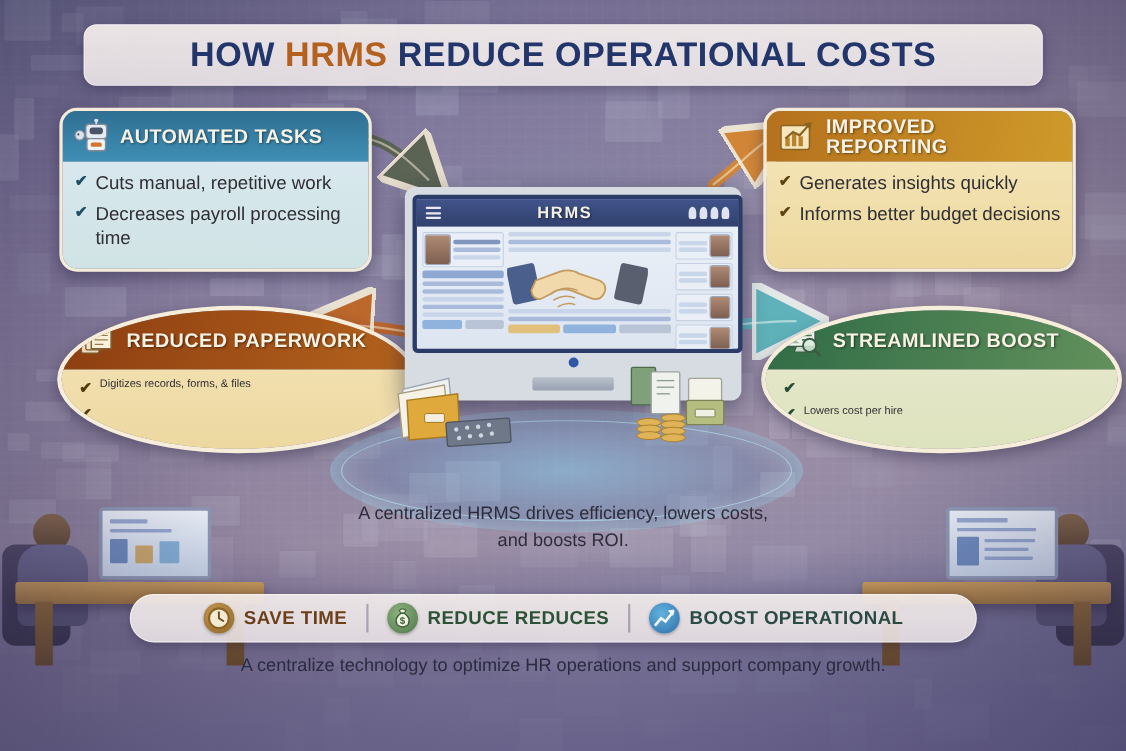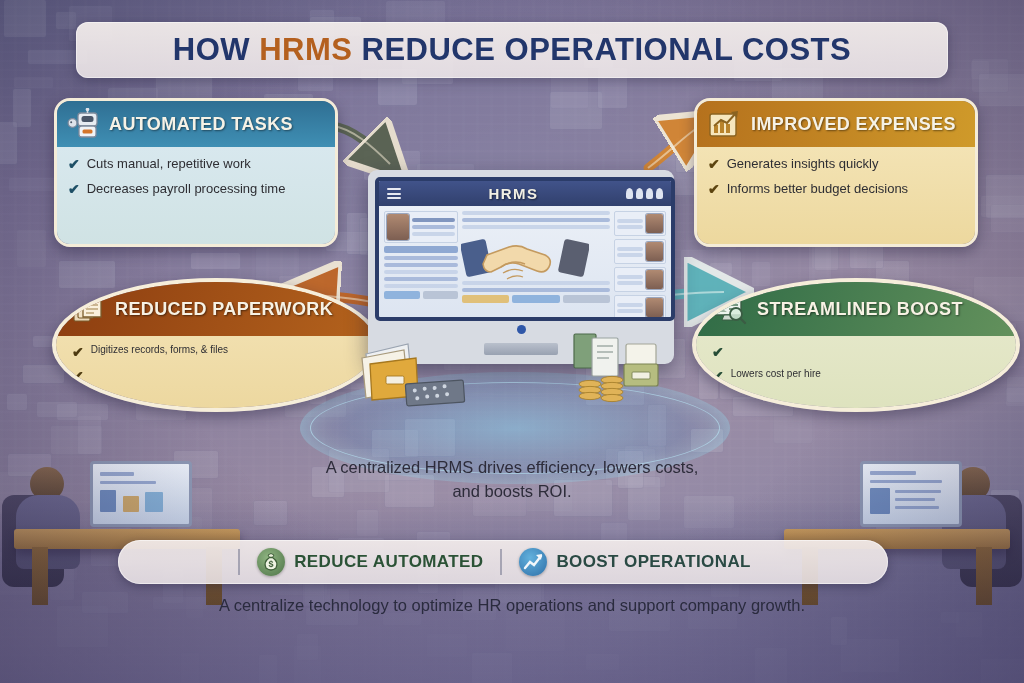--- a/index.html
+++ b/index.html
@@ -55,21 +55,21 @@
 
   
   .card{position:absolute;width:278px;height:143px;border-radius:16px;overflow:hidden;
     border:3px solid #f4ecd8;box-shadow:0 5px 14px rgba(30,25,55,.40);}
   .card-head{height:46px;display:flex;align-items:center;gap:8px;padding:0 10px;}
   .card-head .ttl{font-size:18px;font-weight:700;color:#f6f2e6;line-height:1.02;
     text-shadow:1px 1px 2px rgba(0,0,0,.45);letter-spacing:.4px;}
   .card-body{height:97px;padding:9px 11px 0 11px;}
   .bullet{display:flex;gap:7px;align-items:flex-start;margin-bottom:7px;}
   .bullet .chk{flex:0 0 auto;font-size:14px;font-weight:700;line-height:1.25;}
-  .bullet .tx{font-size:13px;line-height:1.25;color:#2e2e33;}
+  .bullet .tx{font-size:17px;line-height:1.25;color:#2e2e33;}
 
   #card-auto{left:54px;top:98px;}
   #card-auto .card-head{background:linear-gradient(180deg,#2f6f93,#3f8fb4);}
   #card-auto .card-body{background:linear-gradient(180deg,#d8e8ee,#cfe2e3);}
   #card-auto .chk{color:#1d4f66;}
 
   #card-report{left:694px;top:98px;}
   #card-report .card-head{background:linear-gradient(100deg,#b5711d,#cf9a2a);}
   #card-report .card-body{background:linear-gradient(180deg,#f3e3b4,#ecd79c);}
   #card-report .chk{color:#5c4410;}
@@ -477,21 +477,21 @@
   <div class="card" id="card-report">
     <div class="card-head">
       <svg width="36" height="32" viewBox="0 0 36 32">
         <rect x="3" y="6" width="26" height="22" rx="2" fill="#f6e6bd" stroke="#8a6320" stroke-width="1.4"></rect>
         <rect x="7" y="17" width="4" height="8" fill="#b8832c"></rect>
         <rect x="13" y="13" width="4" height="12" fill="#b8832c"></rect>
         <rect x="19" y="16" width="4" height="9" fill="#b8832c"></rect>
         <path d="M7,18 L14,12 L20,15 L29,5" stroke="#8a6320" stroke-width="2" fill="none"></path>
         <path d="M24,4 L31,3 L30,10 Z" fill="#8a6320"></path>
       </svg>
-      <span class="ttl">IMPROVED EXPENSES</span>
+      <span class="ttl">IMPROVED REPORTING</span>
     </div>
     <div class="card-body">
       <div class="bullet">
         <span class="chk">✔</span>
         <span class="tx">Generates insights quickly</span>
       </div>
       <div class="bullet">
         <span class="chk">✔</span>
         <span class="tx">Informs better budget decisions</span>
       </div>
@@ -676,30 +676,40 @@
       <ellipse cx="42" cy="50" rx="11" ry="3.6"></ellipse>
         <ellipse cx="42" cy="56" rx="11" ry="3.6"></ellipse>
       <ellipse cx="42" cy="62" rx="11" ry="3.6"></ellipse>
         <ellipse cx="42" cy="68" rx="11" ry="3.6"></ellipse>
     </g>
   </svg>
 
   <div class="tagline">A centralized HRMS drives efficiency, lowers costs, and boosts ROI.</div>
 
   <div class="footer">
+    <div class="fitem">
+      <span class="fico" style="background:radial-gradient(circle at 40% 35%, #c79a55, #8d6326);">
+        <svg width="28" height="28" viewBox="0 0 28 28" style="position:absolute;left:0;top:0;">
+          <circle cx="14" cy="14" r="9" fill="#f3ead4" stroke="#8d6326" stroke-width="2"></circle>
+          <line x1="14" y1="14" x2="14" y2="8.5" stroke="#6b4a1c" stroke-width="1.7" stroke-linecap="round"></line>
+          <line x1="14" y1="14" x2="18" y2="16.5" stroke="#6b4a1c" stroke-width="1.7" stroke-linecap="round"></line>
+        </svg>
+      </span>
+      <span class="flabel" style="color:#6b3f1a;">SAVE TIME</span>
+    </div>
     <div class="fdiv"></div>
     <div class="fitem">
       <span class="fico" style="background:radial-gradient(circle at 40% 35%, #8fb481, #4e7448);">
         <svg width="28" height="28" viewBox="0 0 28 28" style="position:absolute;left:0;top:0;">
           <path d="M11,7 Q14,4 17,7 L15.5,9.5 H12.5 Z" fill="#e8eed9" stroke="#3f5f39" stroke-width="1"></path>
           <path d="M12.5,9.5 H15.5 Q22,14 19,20 Q14,24 9,20 Q6,14 12.5,9.5 Z" fill="#eef3e2" stroke="#3f5f39" stroke-width="1.3"></path>
           <text x="14" y="19" font-size="9" font-weight="700" text-anchor="middle" fill="#3f5f39" font-family="Liberation Sans, sans-serif">$</text>
         </svg>
       </span>
-      <span class="flabel" style="color:#2b5236;">REDUCE AUTOMATED</span>
+      <span class="flabel" style="color:#2b5236;">REDUCE REDUCES</span>
     </div>
     <div class="fdiv"></div>
     <div class="fitem">
       <span class="fico" style="background:radial-gradient(circle at 40% 35%, #62b1dd, #2f6fa8);">
         <svg width="28" height="28" viewBox="0 0 28 28" style="position:absolute;left:0;top:0;">
           <path d="M6,20 L11,14 L15,17 L22,8" stroke="#f2f7fb" stroke-width="2.4" fill="none" stroke-linecap="round"></path>
           <path d="M17,7 L23,6 L22,12 Z" fill="#f2f7fb"></path>
         </svg>
       </span>
       <span class="flabel" style="color:#2a4a44;">BOOST OPERATIONAL</span>

